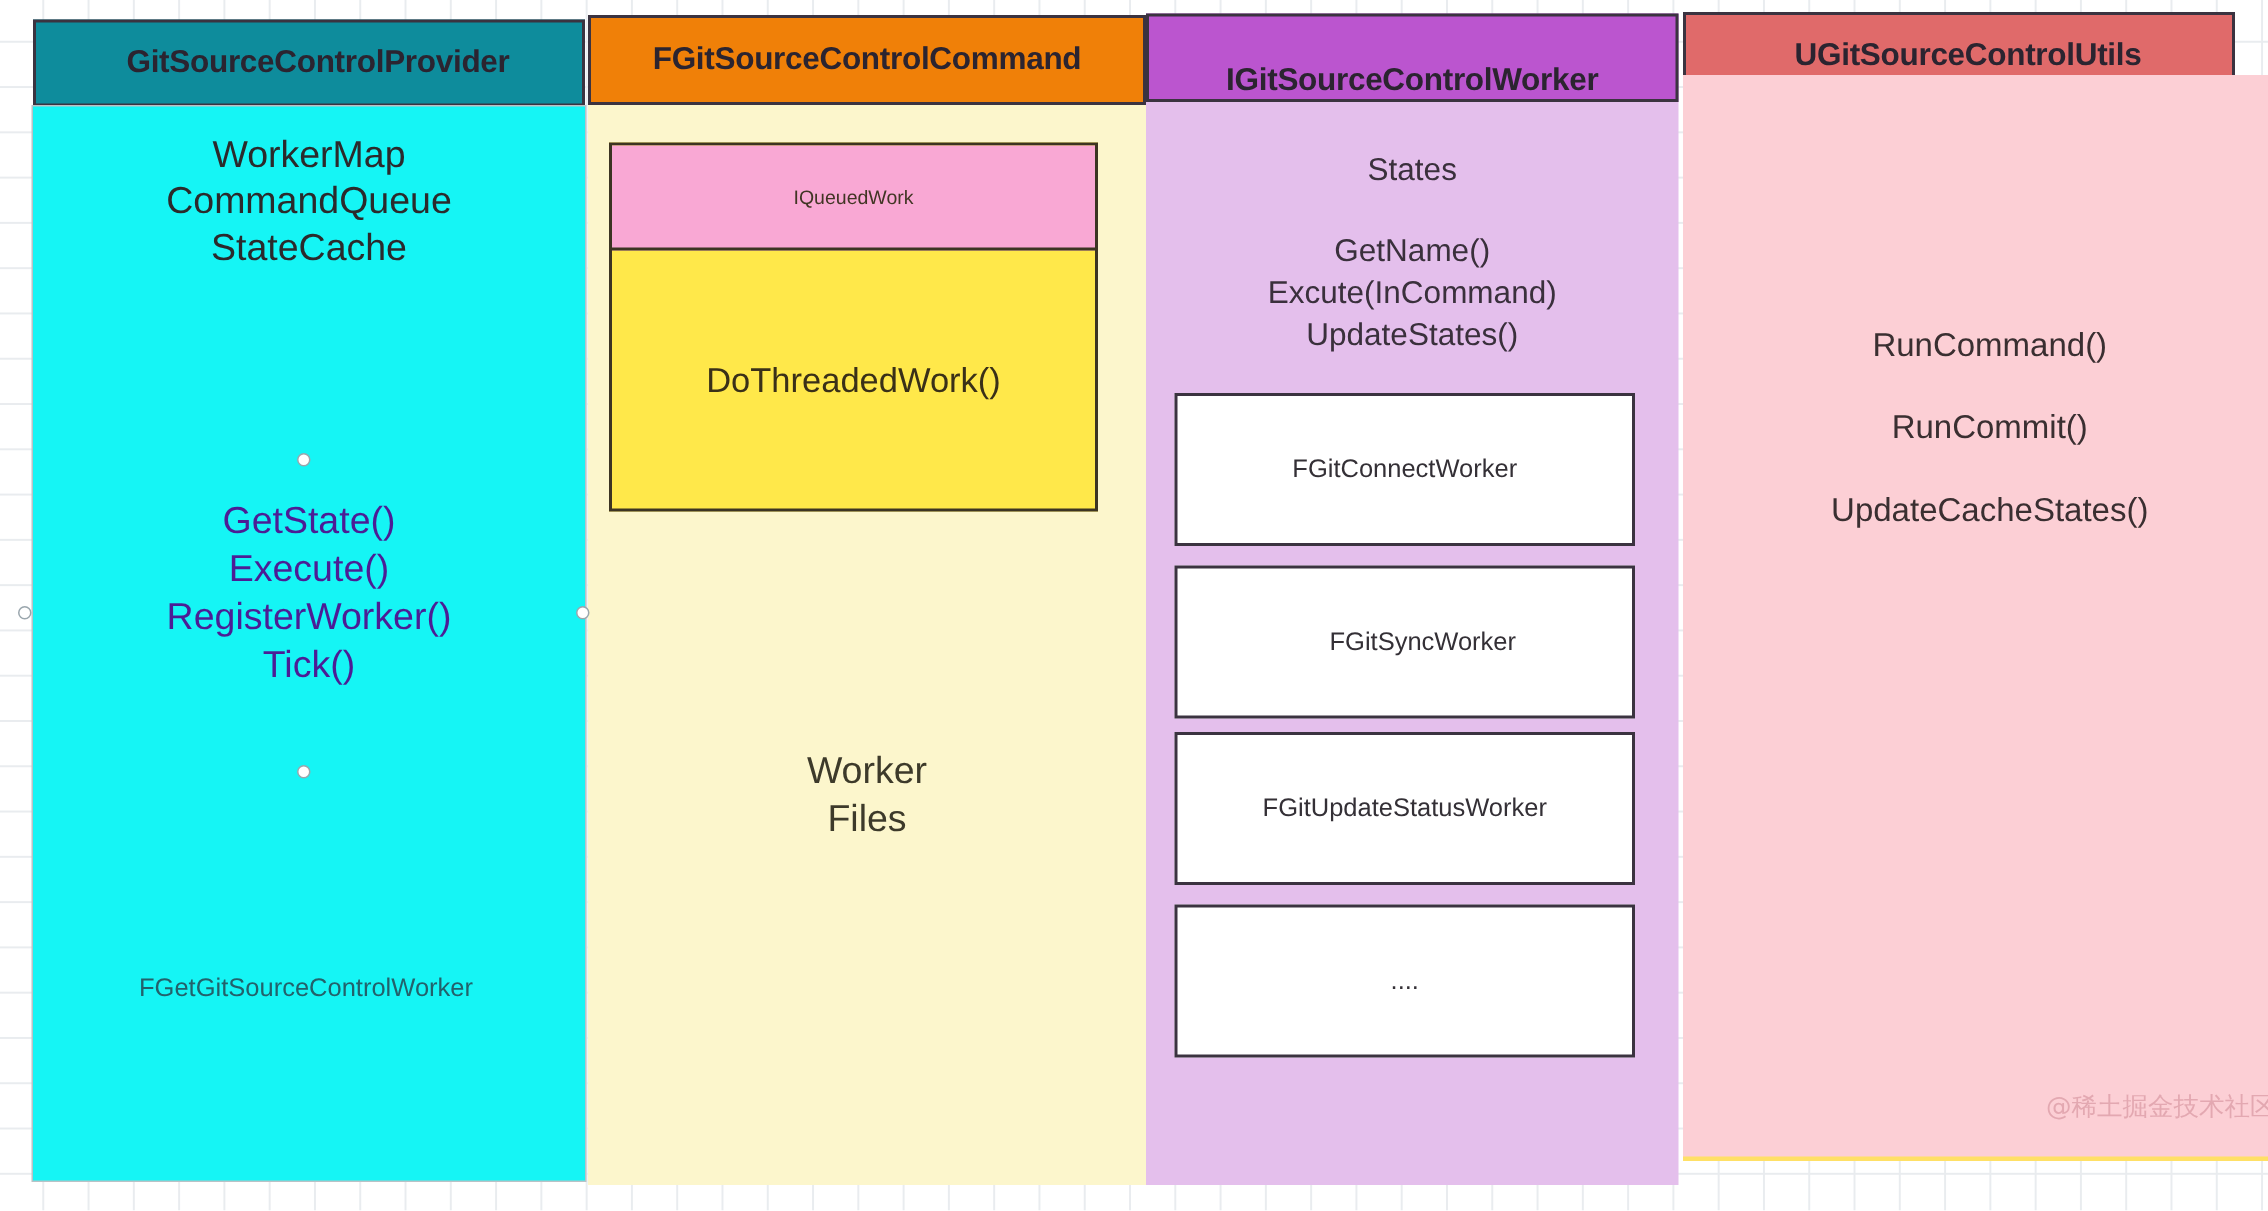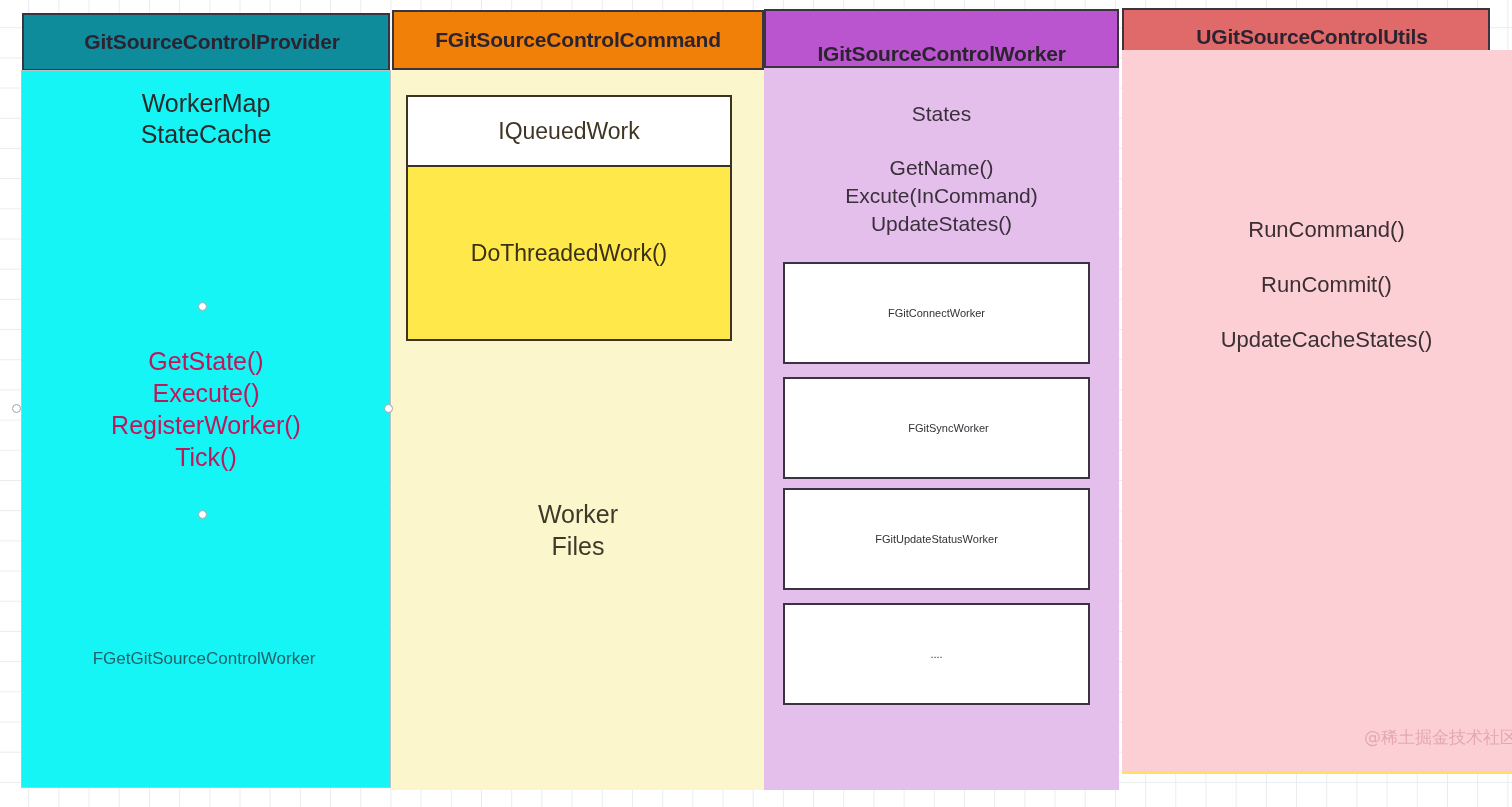--- a/index.html
+++ b/index.html
@@ -45,22 +45,22 @@
 
   
   #col1-header { left: 22px;  top: 13px;  width: 368px; height: 58px;  background: #0e8c9c; padding-left: 12px; }
   #col1-body   { left: 22px;  top: 71px;  width: 368px; height: 716px; background: #15f5f5;
                  box-shadow: 0 0 0 1px #b9c2c6; }
   .c1-attrs {
     position: absolute; left: 0; top: 17px; width: 100%;
     text-align: center; font-size: 25px; line-height: 31px; color: #2b2a2c;
   }
   .c1-methods {
-    position: absolute; left: 0; top: 274px; width: 100%;
-    text-align: center; font-size: 25px; line-height: 32px; color: #be185d;
+    position: absolute; left: 0; top: 260px; width: 100%;
+    text-align: center; font-size: 25px; line-height: 32px; color: #4c1d95;
   }
   .c1-footer {
     position: absolute; left: 0; top: 578px; width: 100%;
     text-align: center; font-size: 17px; color: #23616b;
   }
   .c1-footer { text-indent: -4px; }
 
   
   .handle {
     position: absolute;
@@ -81,23 +81,23 @@
   #col2-body   { left: 392px; top: 70px;  width: 372px; height: 720px; background: #fcf6cc; }
   #iqueued-box {
     position: absolute; left: 14px; top: 25px; width: 326px; height: 246px;
     box-sizing: border-box;
     border: 2px solid #3c3422;
     background: #ffe84a;
   }
   #iqueued-title {
     height: 70px; box-sizing: border-box;
     border-bottom: 2px solid #3c3422;
-    background: #ffffff;
+    background: #f9a8d4;
     display: flex; align-items: center; justify-content: center;
-    font-size: 23px; color: #413524;
+    font-size: 13px; color: #413524;
   }
   #iqueued-method {
     height: 172px;
     display: flex; align-items: center; justify-content: center;
     font-size: 23px; color: #3a3018;
   }
   #c2-worker-files {
     position: absolute; left: 0; top: 428px; width: 100%;
     text-align: center; font-size: 25px; line-height: 32px; color: #3d3a2a;
   }
@@ -112,21 +112,21 @@
   .c3-methods {
     position: absolute; left: 0; top: 86px; width: 100%;
     text-align: center; font-size: 21px; line-height: 28px; color: #3a303c;
   }
   .worker-box {
     position: absolute; left: 19px; width: 307px; height: 102px;
     box-sizing: border-box;
     border: 2px solid #3b3340;
     background: #ffffff;
     display: flex; align-items: center; justify-content: center;
-    font-size: 11px; color: #343036;
+    font-size: 17px; color: #343036;
   }
   #worker-box-0 { top: 194px; }
   #worker-box-1 { top: 309px; padding-left: 24px; }
   #worker-box-2 { top: 420px; }
   #worker-box-3 { top: 535px; }
 
   
   #col4-header { left: 1122px; top: 8px;  width: 368px; height: 58px;  background: #e06a6a; padding-left: 12px; }
   #col4-body   { left: 1122px; top: 50px; width: 412px; height: 724px; background: #fccfd5;
                  border-right: 3px solid #ffe066; border-bottom: 3px solid #ffe066; }
@@ -145,20 +145,21 @@
 <body>
 
 <div id="canvas">
 
   <div class="col-header" id="col1-header">
     <span>GitSourceControlProvider</span>
   </div>
   <div class="col-body" id="col1-body">
     <div class="c1-attrs">
       <div>WorkerMap</div>
+      <div>CommandQueue</div>
       <div>StateCache</div>
     </div>
     <div class="c1-methods">
       <div>GetState()</div>
       <div>Execute()</div>
       <div>RegisterWorker()</div>
       <div>Tick()</div>
     </div>
     <div class="c1-footer">FGetGitSourceControlWorker</div>
   </div>

